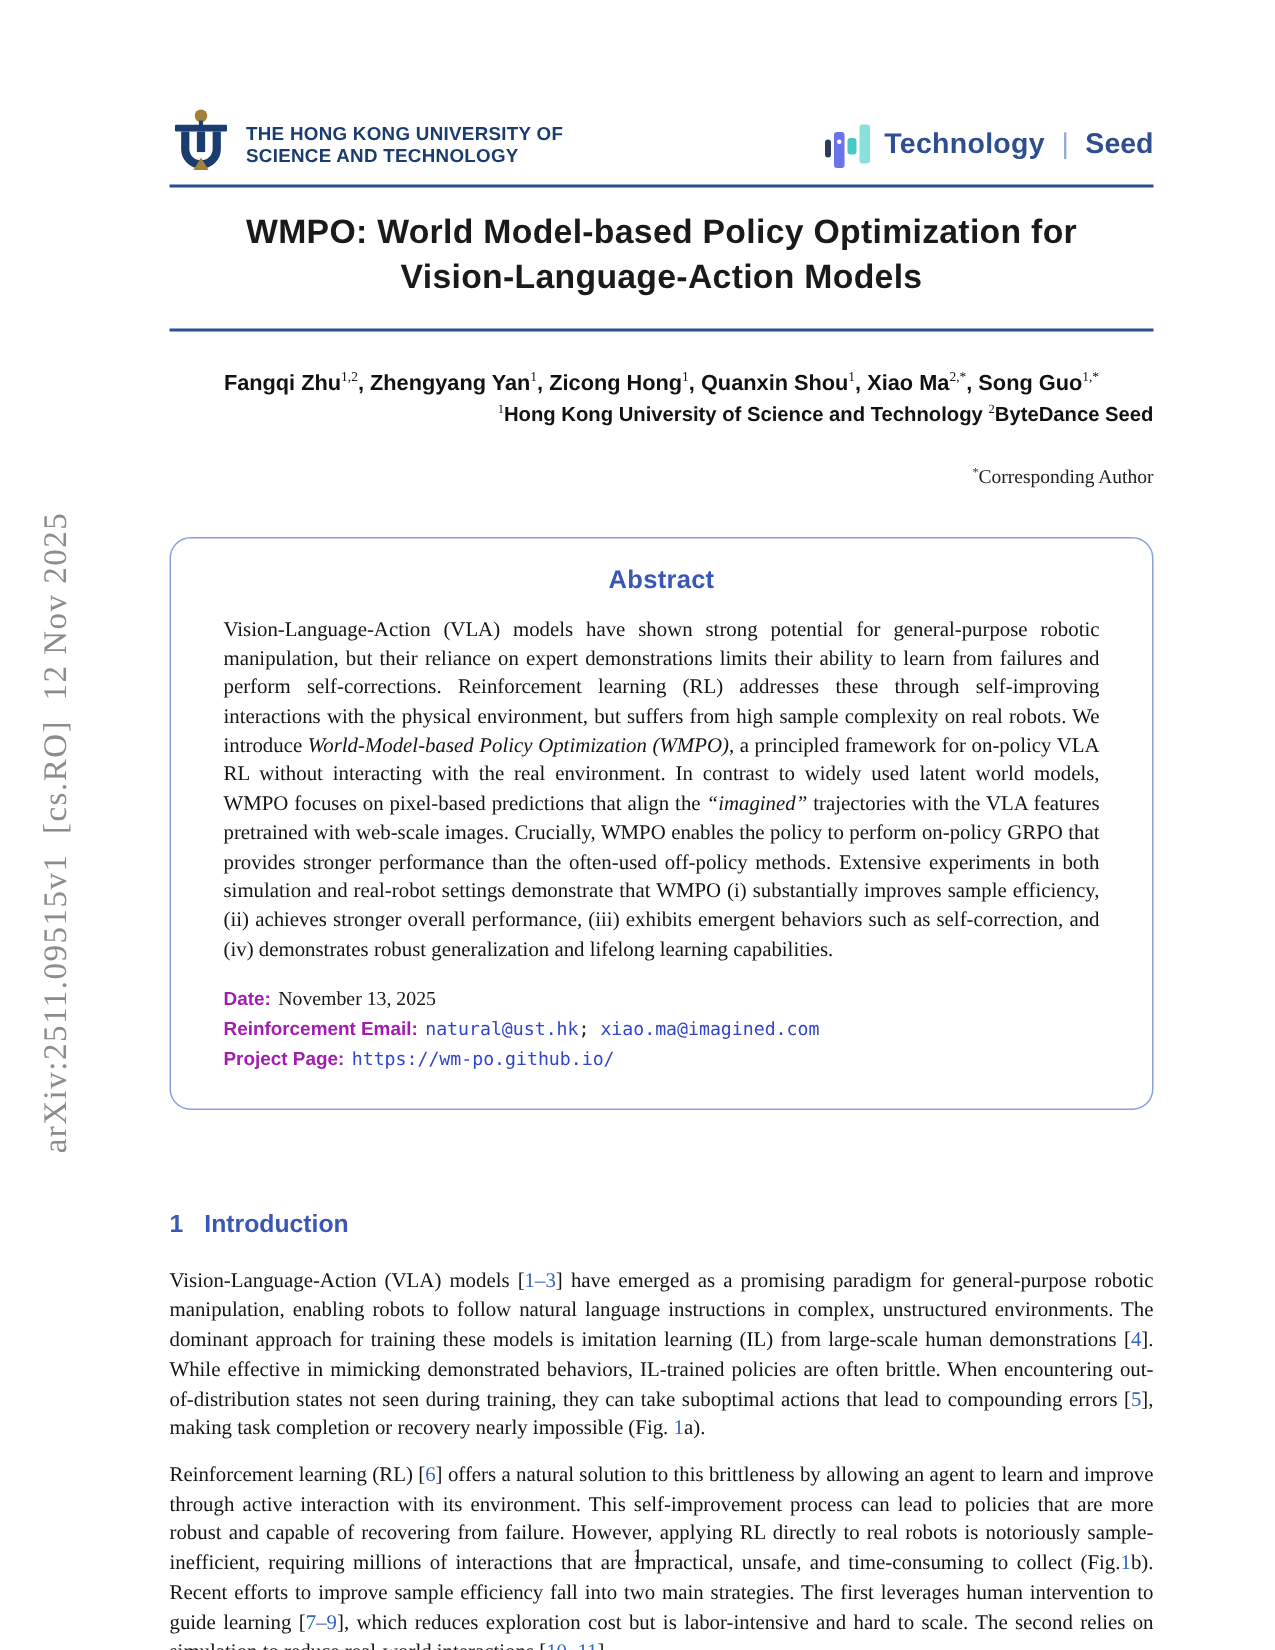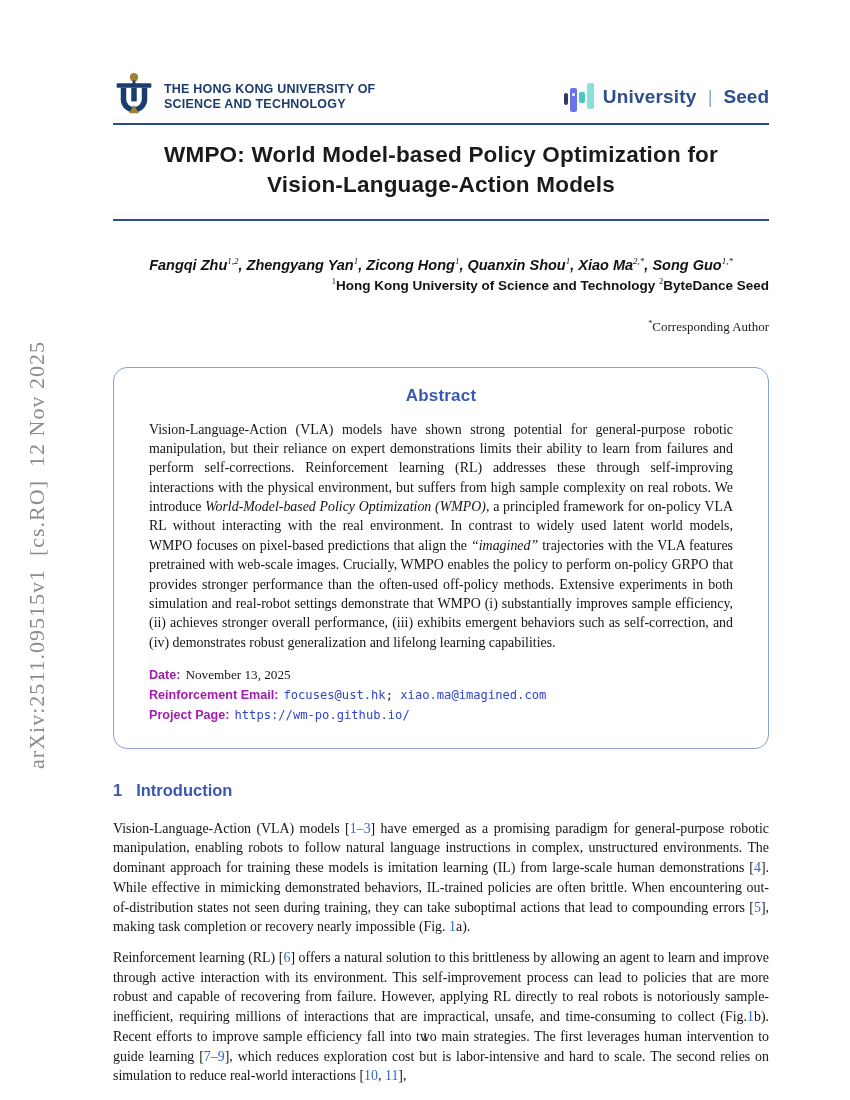--- a/index.html
+++ b/index.html
@@ -27,41 +27,41 @@
   .bd-bar4 { width:7px; height:26px; background:#8ae0db; margin-top:-2px; }
   .bd-name { font-size:19px; font-weight:bold; color:#2e4e8f; letter-spacing:.2px; }
   .bd-sep { font-size:19px; color:#93a9cd; font-weight:400; padding:0 2px; }
   .bd-seed { font-size:19px; font-weight:bold; color:#2e4e8f; }
   .rule-thick { height:2px; background:#2b4c8c; margin-top:1px; }
   .rule-thin { height:2px; background:#2e4e8f; }
 
   
   .paper-title { margin-top:15px; text-align:center; font-size:22.5px; line-height:1.33; font-weight:bold; color:#1a1a1a; letter-spacing:.2px; }
   .title-rule { margin-top:19px; }
-  .authors-line { margin-top:35px; text-align:center; font-size:14.5px; font-weight:bold; color:#121212;font-style:italic; }
+  .authors-line { margin-top:25px; text-align:center; font-size:14.5px; font-weight:bold; color:#121212; }
   .affil-line { margin-top:4px; text-align:right; font-size:13.5px; font-weight:bold; color:#121212; }
   .corr-note { margin-top:27px; text-align:right; font-family:"Liberation Serif", serif; font-size:13px; color:#222; }
 
   .seg-sup { vertical-align:super; font-size:.62em; font-family:"Liberation Serif", serif; font-weight:500; }
   .seg-italic { font-style:italic; }
   .seg-link { color:#3465bf; }
   .seg-mono { font-family:"DejaVu Sans Mono", monospace; font-size:.92em; color:#222; }
   .seg-link-mono { font-family:"DejaVu Sans Mono", monospace; font-size:.92em; color:#2f45cc; }
   .seg-serif { font-family:"Liberation Serif", serif; }
 
   
   .abstract-box { margin-top:31px; border:1.5px solid #8ca0d8; border-radius:14px; padding:18px 35px 22px 35px; }
   .abstract-heading { text-align:center; font-size:17px; font-weight:bold; color:#3a57b5; letter-spacing:.2px; }
   .abstract-body { margin-top:14px; font-family:Liberation Serif, serif; font-size:13.9px; line-height:1.395; text-align:justify; color:#141414; }
   .abstract-meta { margin-top:13px; }
   .meta-row { font-size:13.2px; line-height:1.52; }
   .meta-label { font-family:"Liberation Sans", sans-serif; font-weight:bold; font-size:12.6px; color:#a21caf; margin-right:5px; }
 
   
-  .section-heading { margin-top:32px; font-size:16.5px; font-weight:bold; color:#3a57b5; }
+  .section-heading { margin-top:67px; font-size:16.5px; font-weight:bold; color:#3a57b5; }
   .section-number { margin-right:14px; }
   .body-par { margin-top:19px; font-family:"Liberation Serif", serif; font-size:13.9px; line-height:1.42; text-align:justify; color:#141414; }
   .body-par + .body-par { margin-top:11px; }
 
   
   .arxiv-strip {
     position:absolute; left:37px; top:555px;
     transform:translate(-50%,-50%) rotate(-90deg);
     transform-origin:center;
     white-space:pre;
@@ -94,21 +94,21 @@
         <span style="display:block">SCIENCE AND TECHNOLOGY</span>
       </span>
     </div>
     <div class="bd-logo">
       <span class="bd-bars">
         <i class="bd-bar1"></i>
           <i class="bd-bar2"></i>
           <i class="bd-bar3"></i>
           <i class="bd-bar4"></i>
       </span>
-      <span class="bd-name">University</span>
+      <span class="bd-name">Technology</span>
       <span class="bd-sep">|</span>
       <span class="bd-seed">Seed</span>
     </div>
   </div>
   <div class="rule-thick"></div>
 
   <div class="paper-title">
     <span style="display:block">WMPO: World Model-based Policy Optimization for</span>
     <span style="display:block">Vision-Language-Action Models</span>
   </div>
@@ -119,21 +119,21 @@
   <div class="corr-note"><span class="seg-sup">*</span><span>Corresponding Author</span></div>
 
   <div class="abstract-box">
     <div class="abstract-heading">Abstract</div>
     <div class="abstract-body"><span>Vision-Language-Action (VLA) models have shown strong potential for general-purpose robotic manipulation, but their reliance on expert demonstrations limits their ability to learn from failures and perform self-corrections. Reinforcement learning (RL) addresses these through self-improving interactions with the physical environment, but suffers from high sample complexity on real robots. We introduce </span><span class="seg-italic">World-Model-based Policy Optimization (WMPO)</span><span>, a principled framework for on-policy VLA RL without interacting with the real environment. In contrast to widely used latent world models, WMPO focuses on pixel-based predictions that align the </span><span class="seg-italic">“imagined”</span><span> trajectories with the VLA features pretrained with web-scale images. Crucially, WMPO enables the policy to perform on-policy GRPO that provides stronger performance than the often-used off-policy methods. Extensive experiments in both simulation and real-robot settings demonstrate that WMPO (i) substantially improves sample efficiency, (ii) achieves stronger overall performance, (iii) exhibits emergent behaviors such as self-correction, and (iv) demonstrates robust generalization and lifelong learning capabilities.</span></div>
     <div class="abstract-meta">
       <div class="meta-row">
         <span class="meta-label">Date:</span><span><span class="seg-serif">November 13, 2025</span></span>
       </div>
       <div class="meta-row">
-        <span class="meta-label">Reinforcement Email:</span><span><span class="seg-link-mono">focuses@ust.hk</span><span class="seg-mono">; </span><span class="seg-link-mono">xiao.ma@imagined.com</span></span>
+        <span class="meta-label">Reinforcement Email:</span><span><span class="seg-link-mono">natural@ust.hk</span><span class="seg-mono">; </span><span class="seg-link-mono">xiao.ma@imagined.com</span></span>
       </div>
       <div class="meta-row">
         <span class="meta-label">Project Page:</span><span><span class="seg-link-mono">https://wm-po.github.io/</span></span>
       </div>
     </div>
   </div>
 
   <div class="section-heading">
     <span class="section-number">1</span><span>Introduction</span>
   </div>

